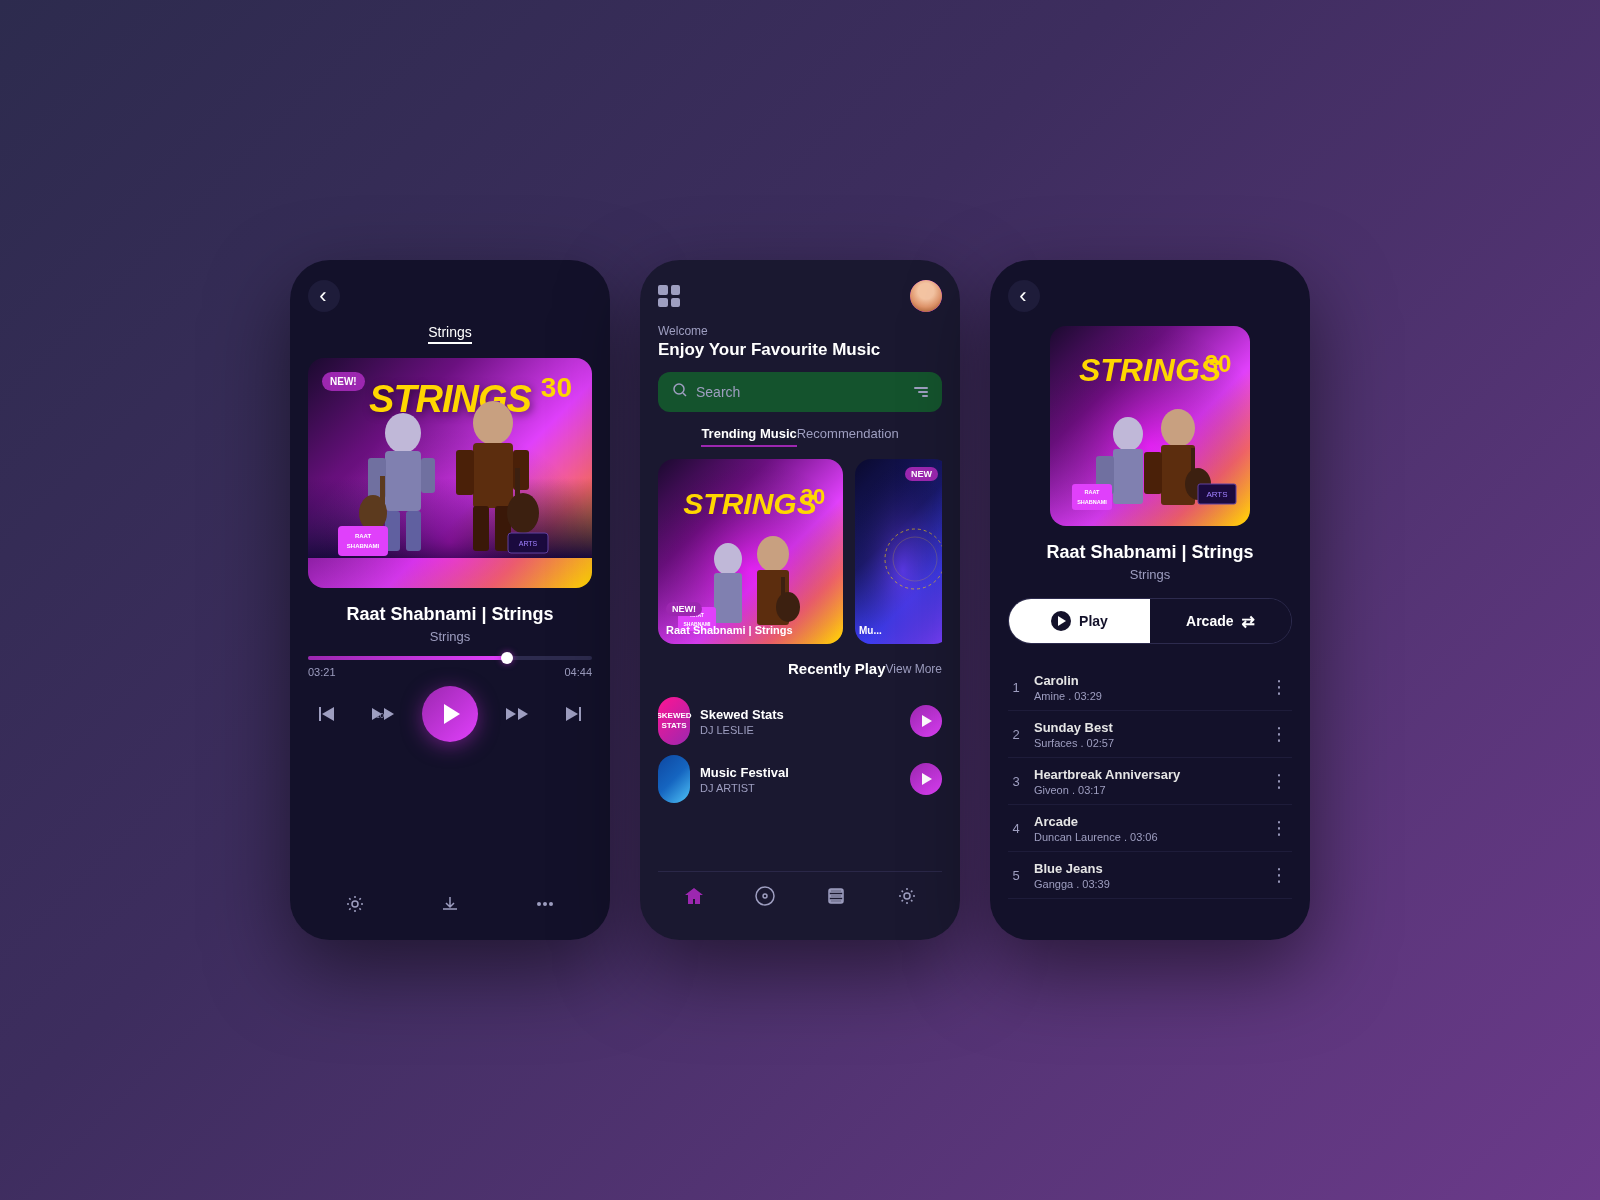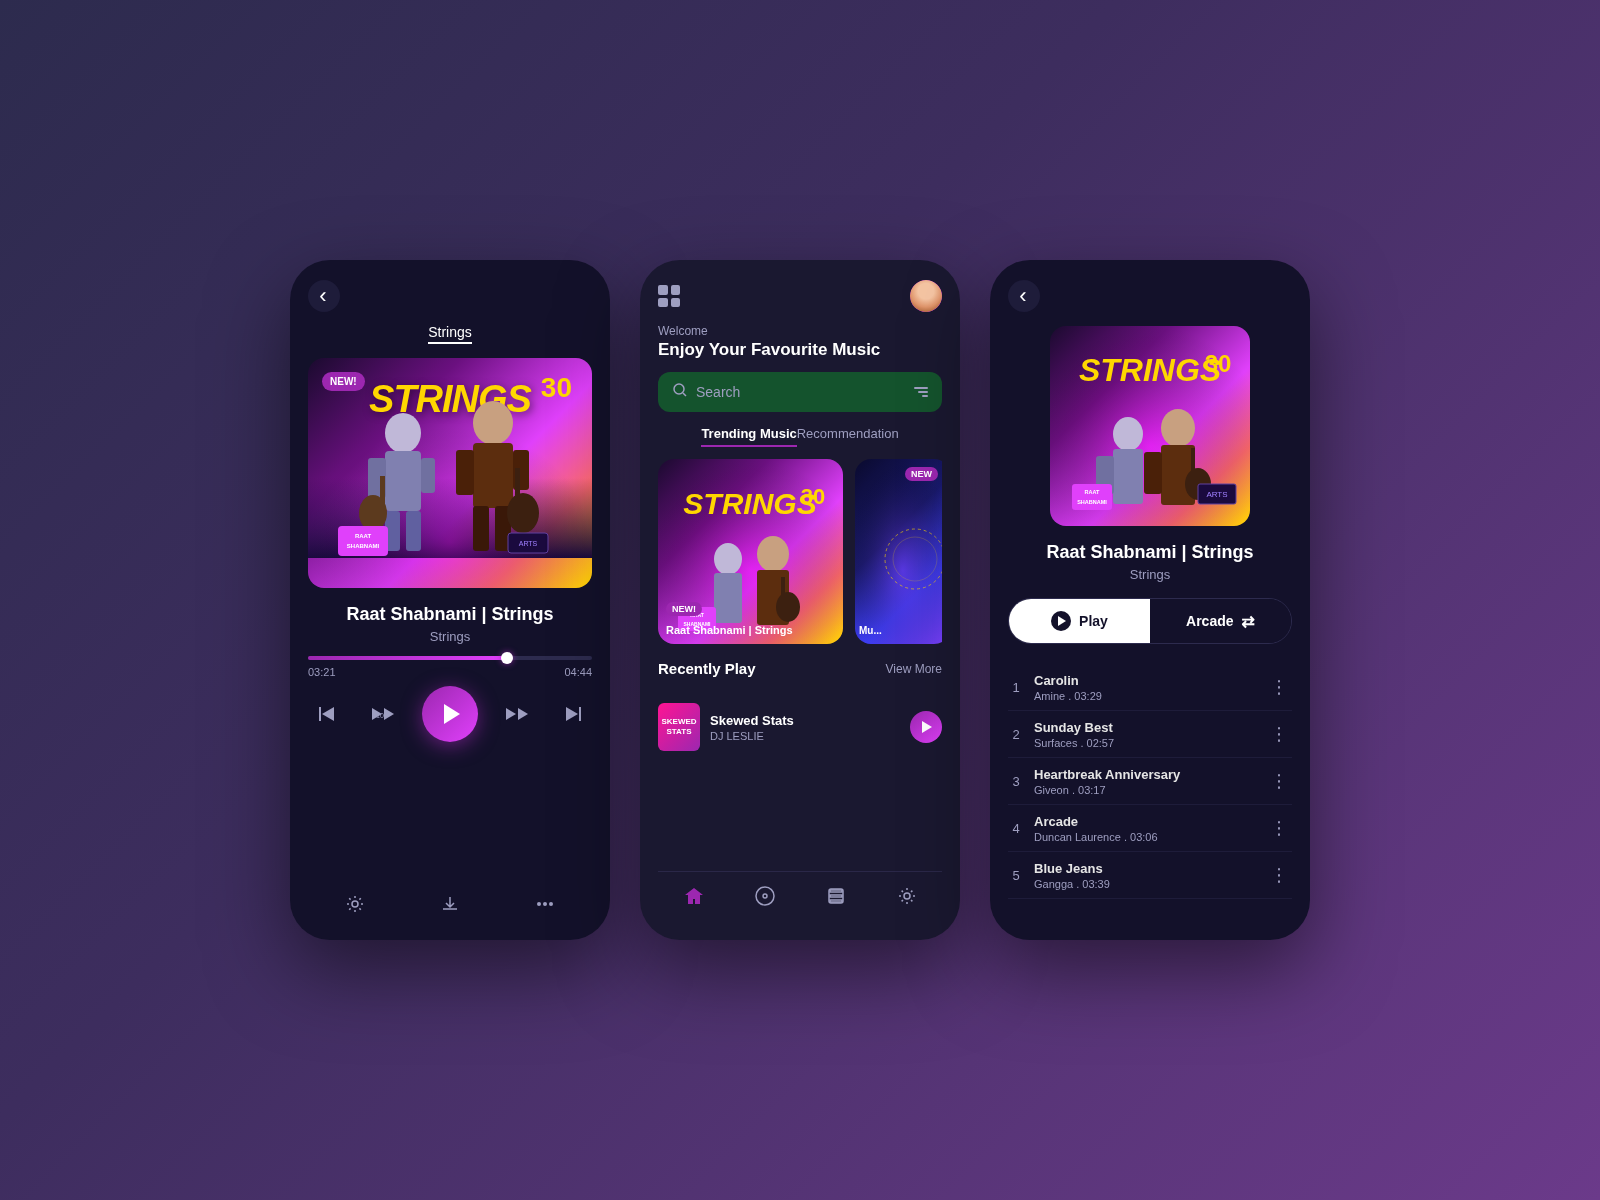--- a/index.html
+++ b/index.html
@@ -412,23 +412,23 @@
       background: #9c27b0;
       color: #fff;
       font-size: 9px;
       font-weight: 700;
       padding: 2px 6px;
       border-radius: 8px;
     }
 
     .section-header {
       display: flex;
-      justify-content: space-between;
-      align-items: center;
-      margin-bottom: 26px;
+      justify-content: flex-end;
+      align-items: center;
+      margin-bottom: 20px;
       flex-shrink: 0;
     }
     .section-title {
       color: #fff;
       font-size: 15px;
       font-weight: 700;
     }
     .view-more {
       color: #9e9ec0;
       font-size: 12px;
@@ -439,23 +439,23 @@
       flex: 1;
       overflow: hidden;
     }
     .recently-item {
       display: flex;
       align-items: center;
       gap: 10px;
       margin-bottom: 10px;
     }
     .recently-thumb {
-      width: 42px;
+      width: 32px;
       height: 48px;
-      border-radius: 6px;
+      border-radius: 18px;
       flex-shrink: 0;
     }
     .thumb-skewed {
       background: linear-gradient(135deg, #ff1493, #9c27b0);
       display: flex;
       align-items: center;
       justify-content: center;
     }
     .thumb-festival {
       background: linear-gradient(135deg, #0d47a1, #1565c0, #4fc3f7);
@@ -872,20 +872,31 @@
       </div>
 
       <div class="recently-list">
         <div class="recently-item">
           <div class="recently-thumb thumb-skewed">
             <span class="thumb-text">SKEWED<br>STATS</span>
           </div>
           <div class="recently-info">
             <div class="recently-name">Skewed Stats</div>
             <div class="recently-artist">DJ LESLIE</div>
+          </div>
+          <div class="play-btn-small">
+            <div class="play-tri-small"></div>
+          </div>
+        </div>
+        <div class="recently-item">
+          <div class="recently-thumb thumb-festival">
+          </div>
+          <div class="recently-info">
+            <div class="recently-name">Music Festival</div>
+            <div class="recently-artist">DJ ARTIST</div>
           </div>
           <div class="play-btn-small">
             <div class="play-tri-small"></div>
           </div>
         </div>
       </div>
 
       <div class="p2-bottom-nav">
         <div class="nav-icon active">
           <svg width="22" height="22" viewBox="0 0 22 22" fill="#9c27b0">

